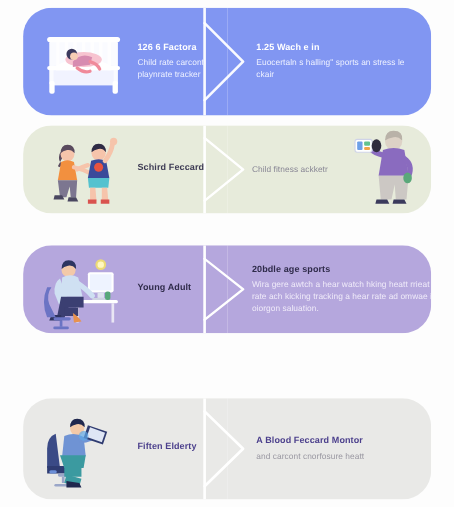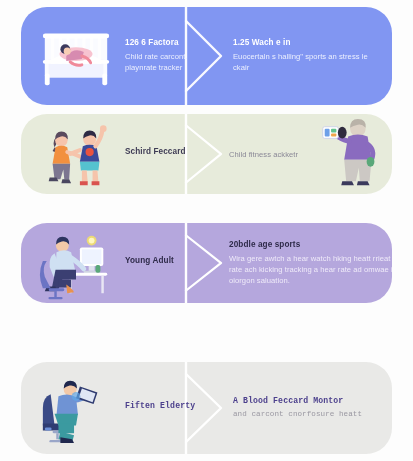--- a/index.html
+++ b/index.html
@@ -57,21 +57,21 @@
   #band2 .ttl{color:#3e3b54;}
   #band2 .sub{color:#8a8896;}
 
   
   #band3{top:223px;height:80px;}
   #band3 .half{background:#b5a7dd;}
   #band3 .ttl{color:#2f2b4a;}
   #band3 .sub{color:#efeaf9;}
 
   
-  #band4{top:362px;height:92px;font-family:Liberation Mono, monospace;}
+  #band4{top:362px;height:92px;}
   #band4 .half{background:#e9e9e7;}
   #band4 .ttl{color:#4b3f8c;}
   #band4 .sub{color:#9a98a2;}
 
   svg{display:block;overflow:visible;}
 </style>
 </head>
 <body>
 
 <div class="board">

